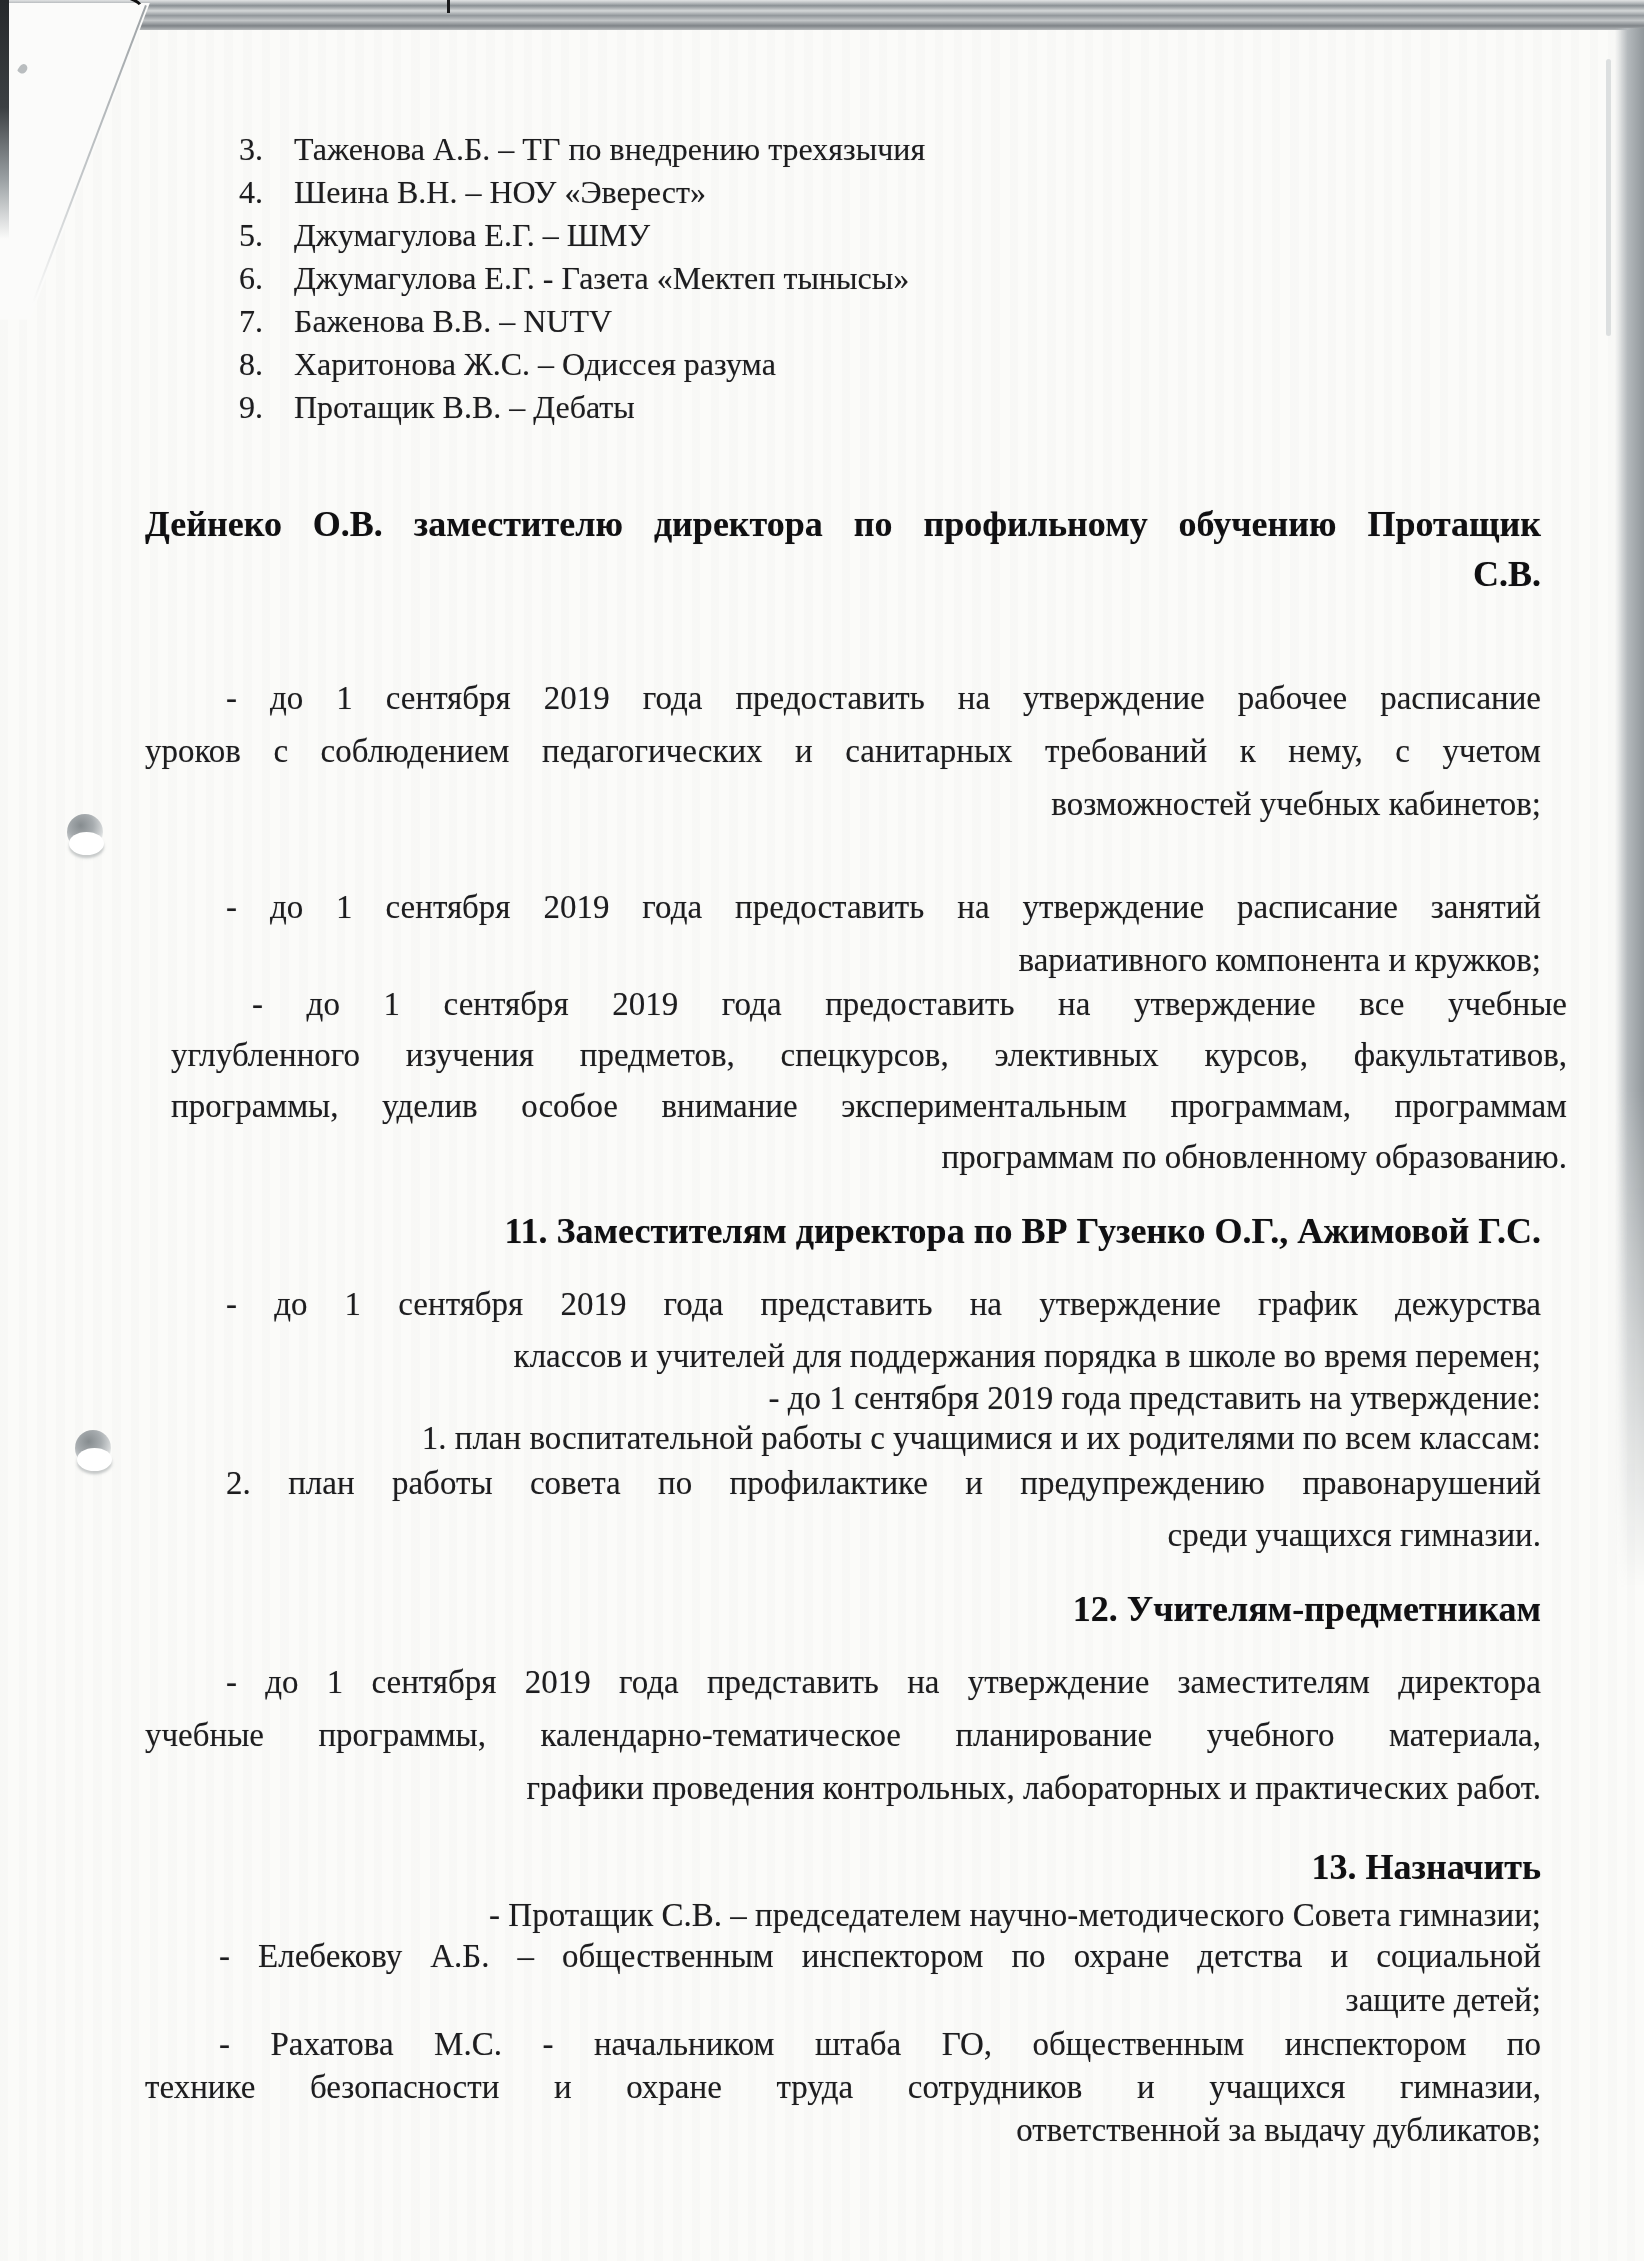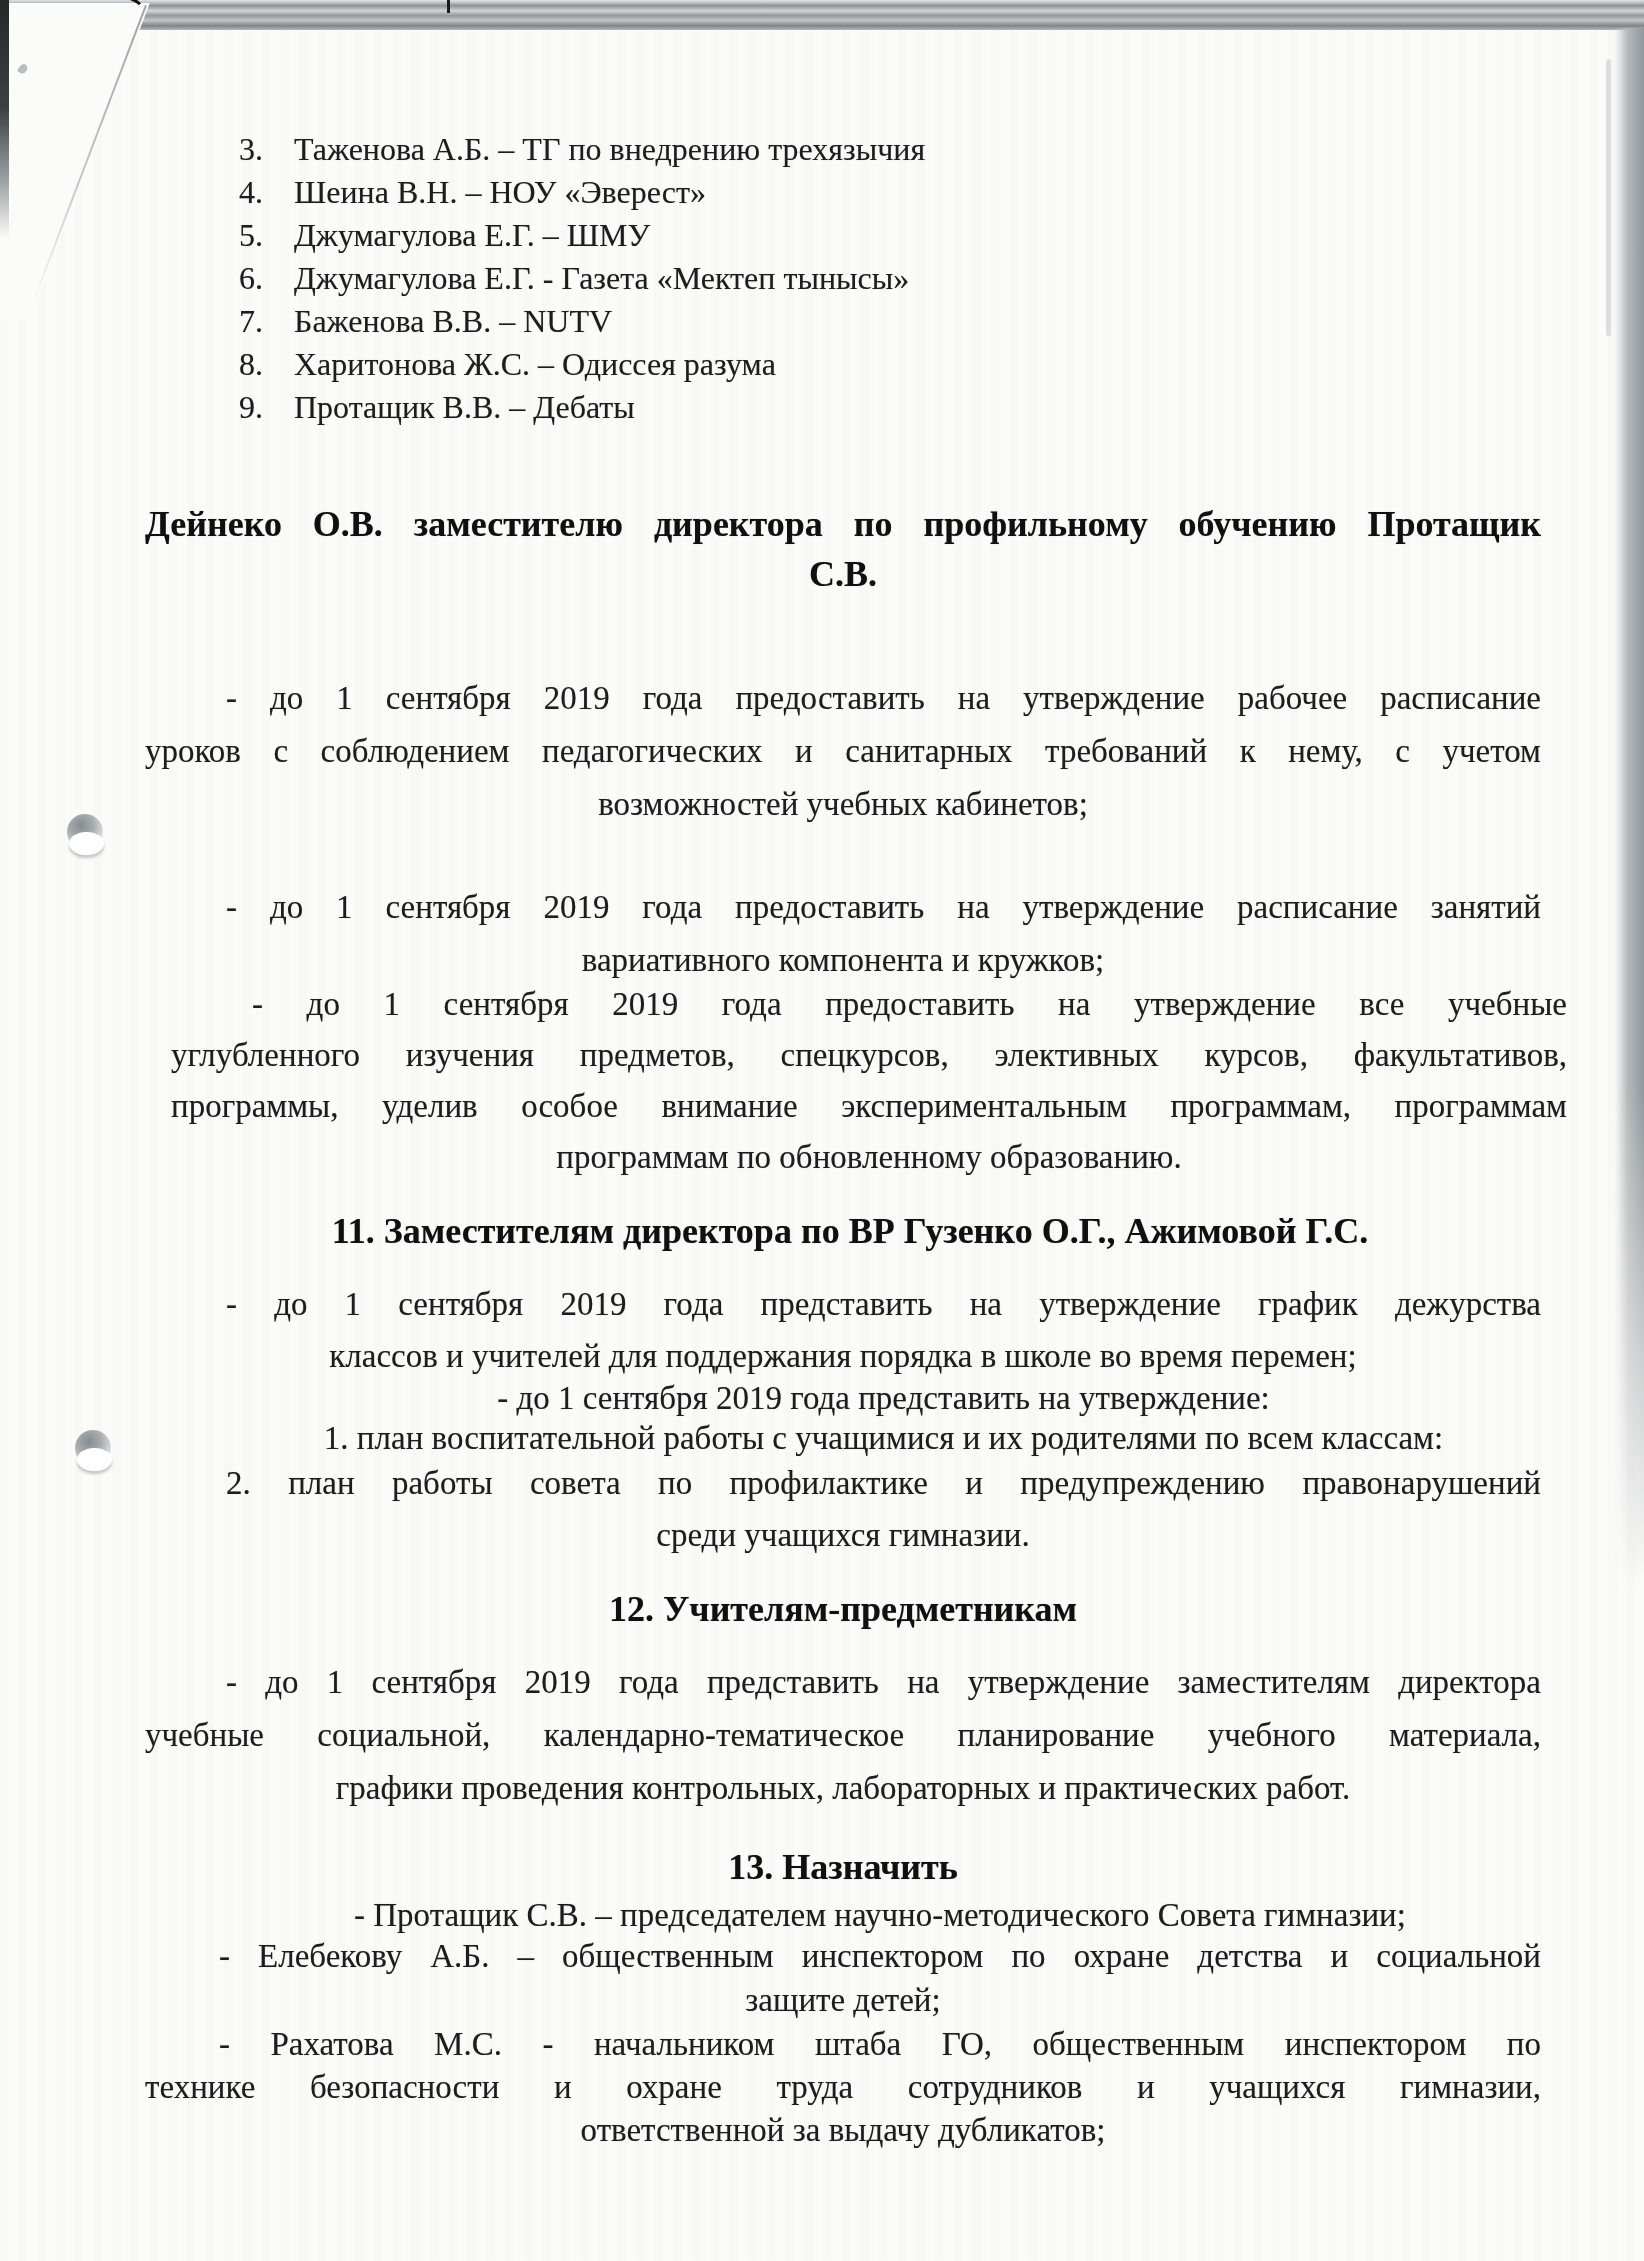--- a/index.html
+++ b/index.html
@@ -66,21 +66,21 @@
   }
   .p1 { left:64px; top:814px; }
   .p2 { left:72px; top:1430px; }
 
   
   .blk {
     position:absolute; left:145px; width:1396px; z-index:8;
     font-size:33px; line-height:53px; color:#1d1d1f;
     text-shadow:0 0 0.8px rgba(30,30,32,0.38);
   }
-  .ln { text-align:center; }
+  .ln { text-align:right; }
   .jl { text-align:justify; text-align-last:justify; }
   .ind  { padding-left:81px; }
   .ind2 { padding-left:74px; }
   .ind3 { padding-left:14px; }
   .hd { font-weight:700; color:#101012; }
 
   #list { left:239px; top:128px; width:1161px; font-size:32px; line-height:43px; }
   .li { display:flex; }
   .li .num { flex:0 0 55px; }
   .li .txt { flex:1 1 auto; }
@@ -192,21 +192,21 @@
   <div class="blk" id="pD4">
     <div class="ln jl ind">2. план работы совета по профилактике и предупреждению правонарушений</div>
     <div class="ln">среди учащихся гимназии.</div>
   </div>
 
   <div class="blk hd" id="h12">
     <div class="ln">12. Учителям-предметникам</div>
   </div>
   <div class="blk" id="pE">
     <div class="ln jl ind">- до 1 сентября 2019 года представить на утверждение заместителям директора</div>
-    <div class="ln jl">учебные социальной, календарно-тематическое планирование учебного материала,</div>
+    <div class="ln jl">учебные программы, календарно-тематическое планирование учебного материала,</div>
     <div class="ln">графики проведения контрольных, лабораторных и практических работ.</div>
   </div>
 
   <div class="blk hd" id="h13">
     <div class="ln">13. Назначить</div>
   </div>
   <div class="blk" id="pF1">
     <div class="ln ind2">- Протащик С.В. – председателем научно-методического Совета гимназии;</div>
   </div>
   <div class="blk" id="pF2">

